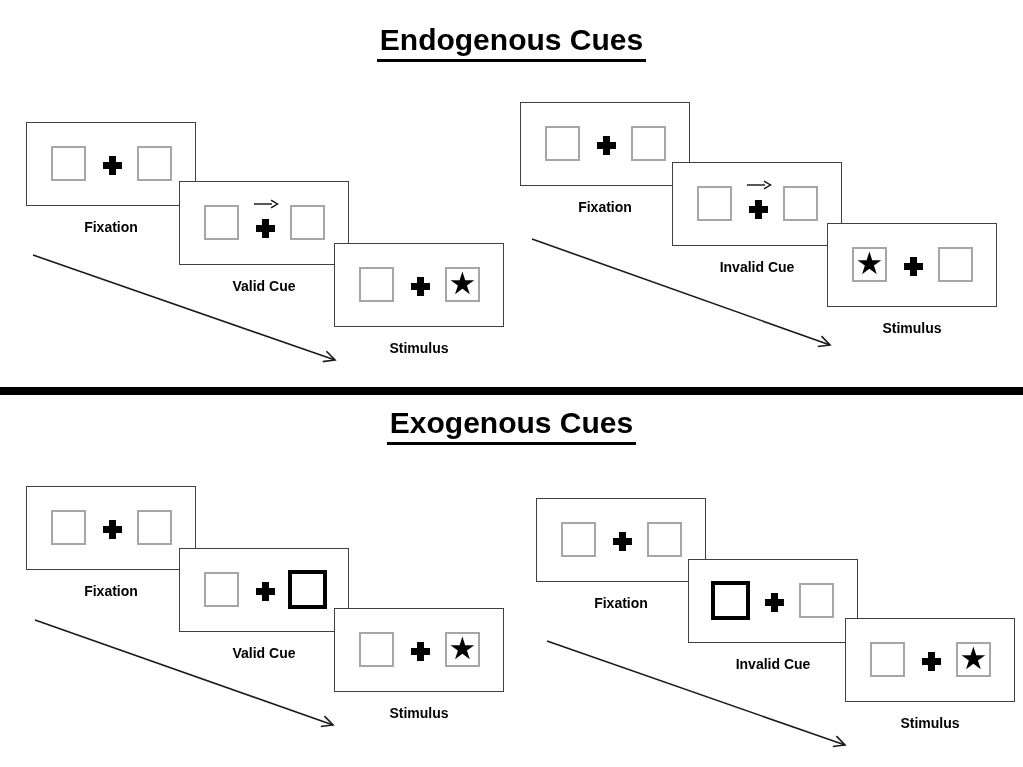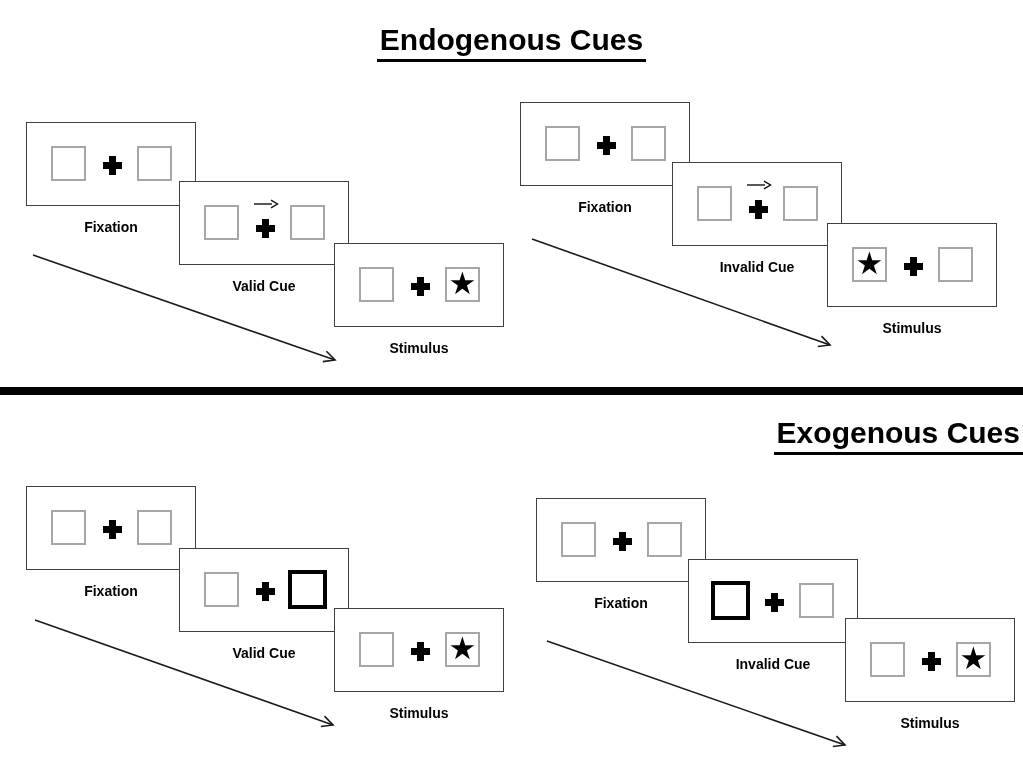--- a/index.html
+++ b/index.html
@@ -4,21 +4,21 @@
 <style>
   html,body{margin:0;padding:0;background:var(--bg,#ffffff);}
   #canvas{
     position:relative;width:1023px;height:767px;overflow:hidden;
     background:var(--bg,#ffffff);
     font-family:"Liberation Sans",sans-serif;color:var(--ink,#000);
   }
   .title{position:absolute;left:0;width:100%;text-align:center;
     font-weight:bold;font-size:30px;line-height:34px;color:var(--ink,#000);}
   .title .u{display:inline-block;border-bottom:3px solid var(--ink,#000);padding:0 3px 2px;}
-  .title0{top:23px;} .title1{top:416px;text-align:right;}
+  .title0{top:23px;} .title1{top:406px;}
   .divider{position:absolute;left:0;top:387px;width:100%;height:8px;background:var(--ink,#000);}
   .panel{position:absolute;width:170px;height:84px;background:#ffffff;
     border:1px solid var(--panel-border,#404040);box-sizing:border-box;}
   .box{position:absolute;top:23px;width:35px;height:35px;box-sizing:border-box;
     border:2px solid var(--box-border,#a6a6a6);background:#ffffff;
     display:flex;align-items:center;justify-content:center;}
   .box.left{left:24px;} .box.right{left:110px;}
   .box.highlight{top:21px;width:39px;height:39px;border:4px solid var(--ink,#000);}
   .box.highlight.left{left:22px;} .box.highlight.right{left:108px;}
   .star{font-family:"DejaVu Sans",sans-serif;font-size:31px;line-height:1;

